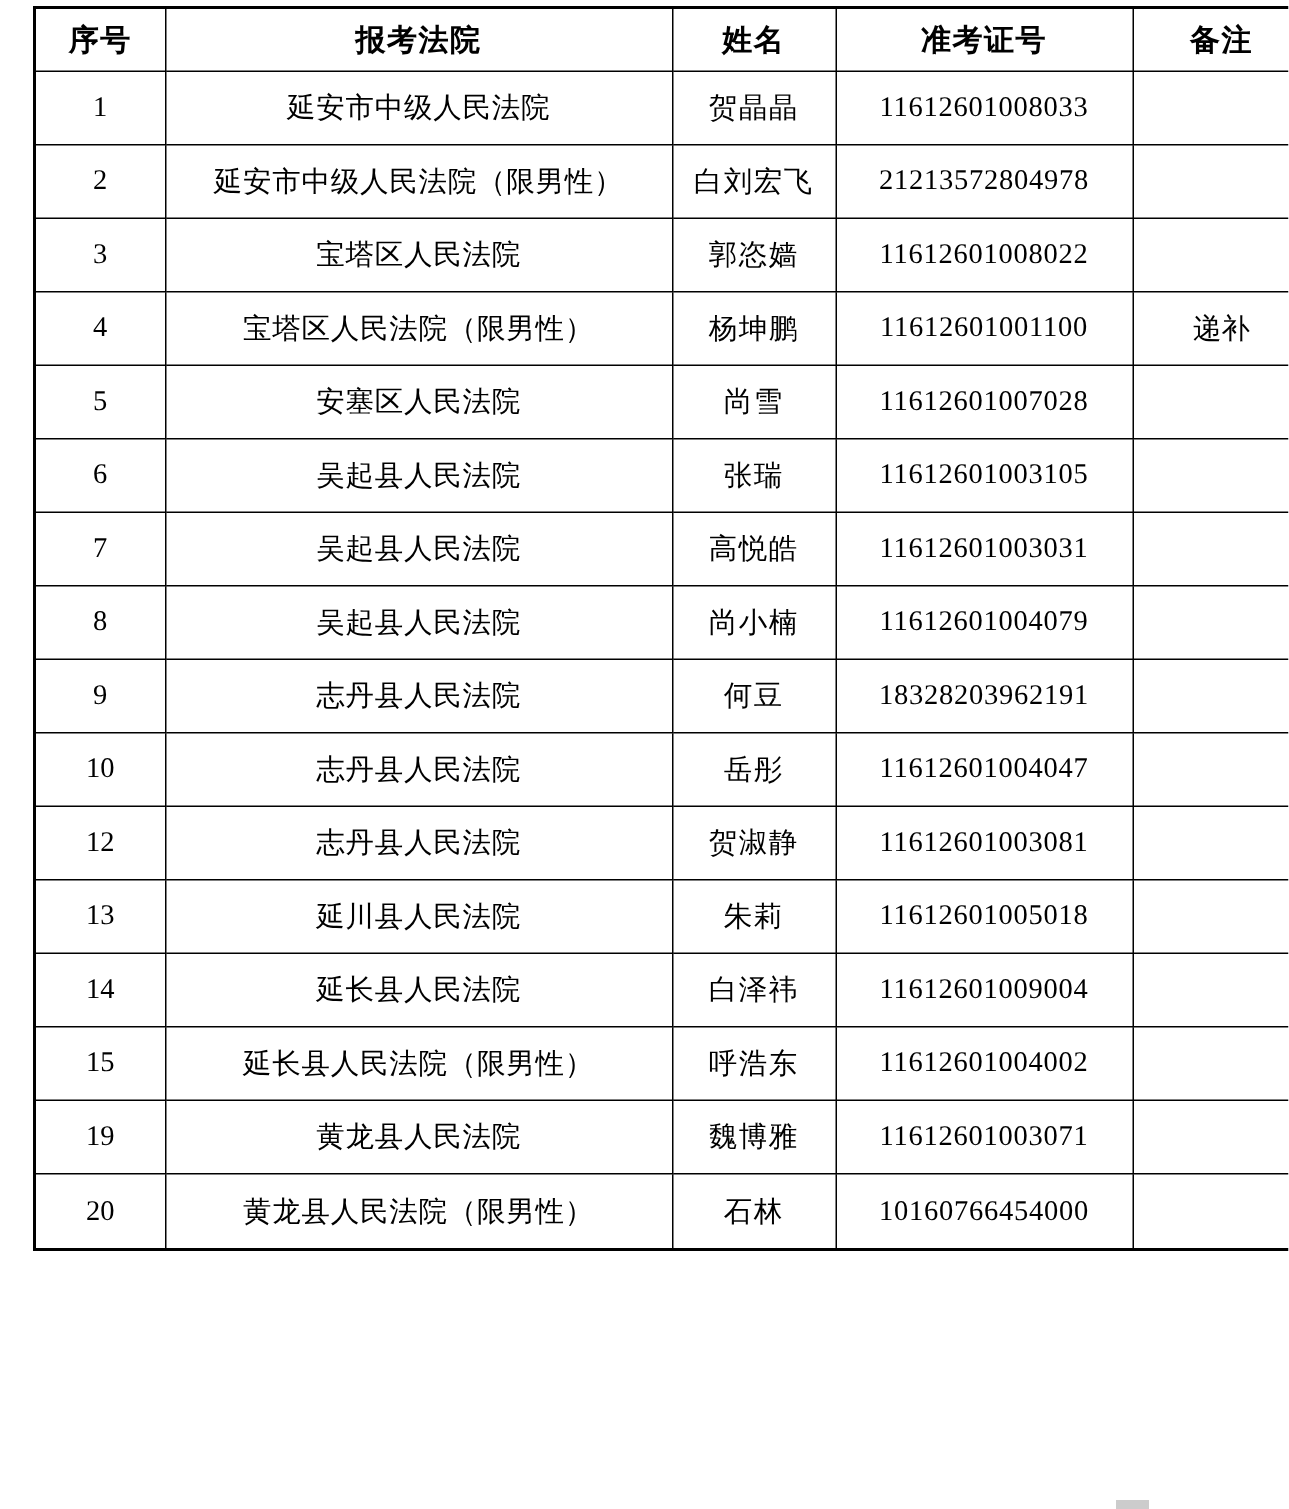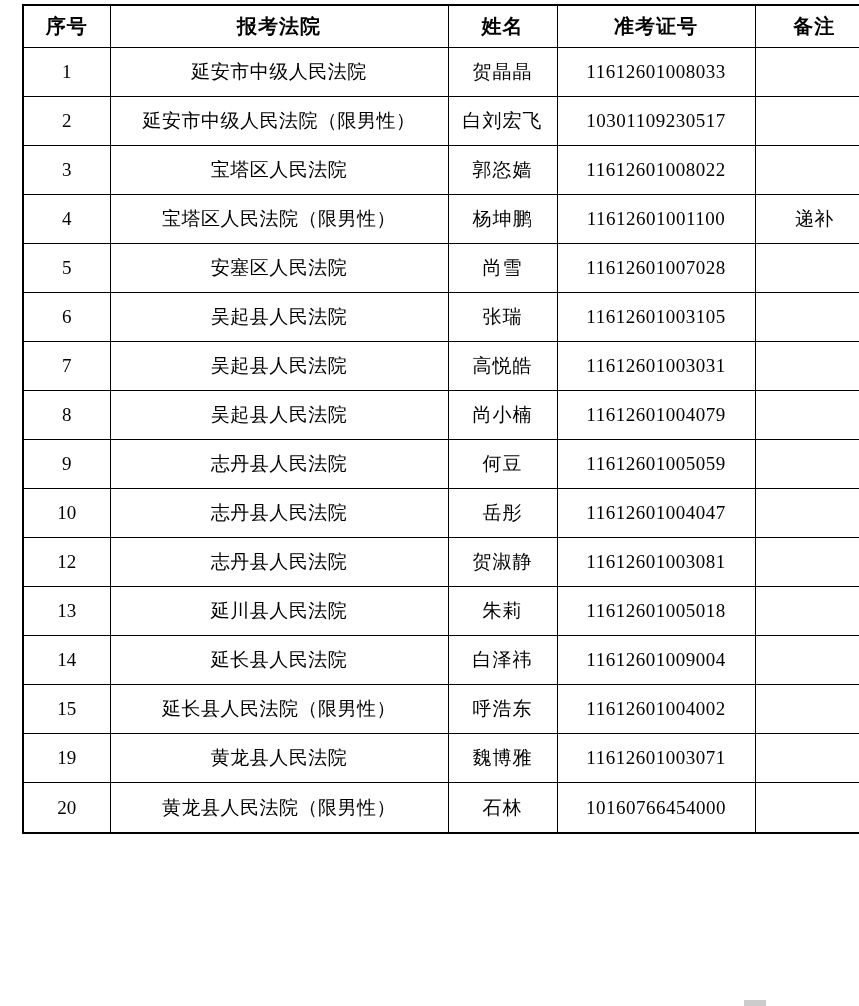--- a/index.html
+++ b/index.html
@@ -100,21 +100,21 @@
           <td class="col-no">1</td>
           <td class="col-court">延安市中级人民法院</td>
           <td class="col-name">贺晶晶</td>
           <td class="col-ticket">11612601008033</td>
           <td class="col-remark"></td>
         </tr>
         <tr>
           <td class="col-no">2</td>
           <td class="col-court">延安市中级人民法院（限男性）</td>
           <td class="col-name">白刘宏飞</td>
-          <td class="col-ticket">10301109230517</td>
+          <td class="col-ticket">21213572804978</td>
           <td class="col-remark"></td>
         </tr>
         <tr>
           <td class="col-no">3</td>
           <td class="col-court">宝塔区人民法院</td>
           <td class="col-name">郭恣嫱</td>
           <td class="col-ticket">11612601008022</td>
           <td class="col-remark"></td>
         </tr>
         <tr>
@@ -149,21 +149,21 @@
           <td class="col-no">8</td>
           <td class="col-court">吴起县人民法院</td>
           <td class="col-name">尚小楠</td>
           <td class="col-ticket">11612601004079</td>
           <td class="col-remark"></td>
         </tr>
         <tr>
           <td class="col-no">9</td>
           <td class="col-court">志丹县人民法院</td>
           <td class="col-name">何豆</td>
-          <td class="col-ticket">11612601005059</td>
+          <td class="col-ticket">18328203962191</td>
           <td class="col-remark"></td>
         </tr>
         <tr>
           <td class="col-no">10</td>
           <td class="col-court">志丹县人民法院</td>
           <td class="col-name">岳彤</td>
           <td class="col-ticket">11612601004047</td>
           <td class="col-remark"></td>
         </tr>
         <tr>

